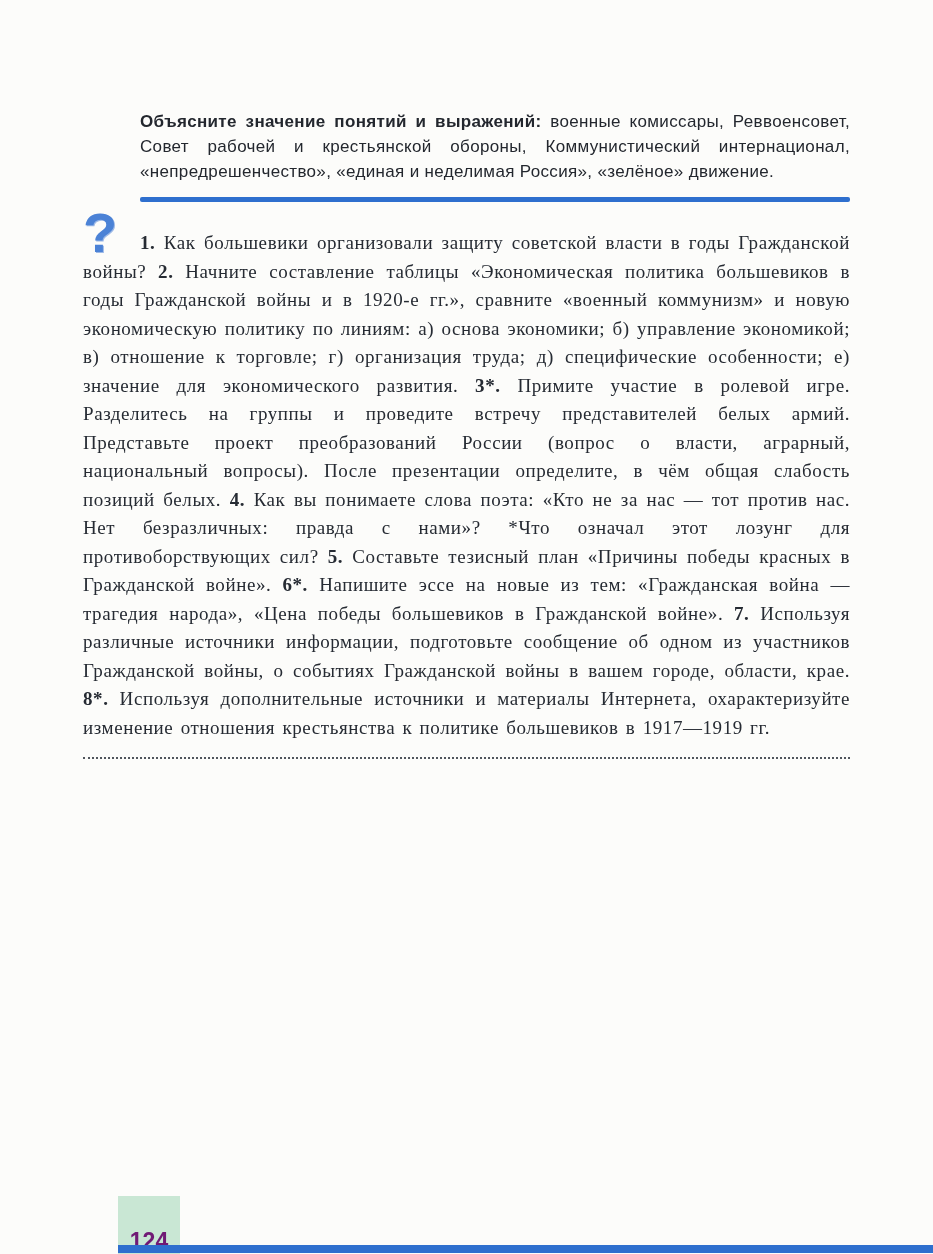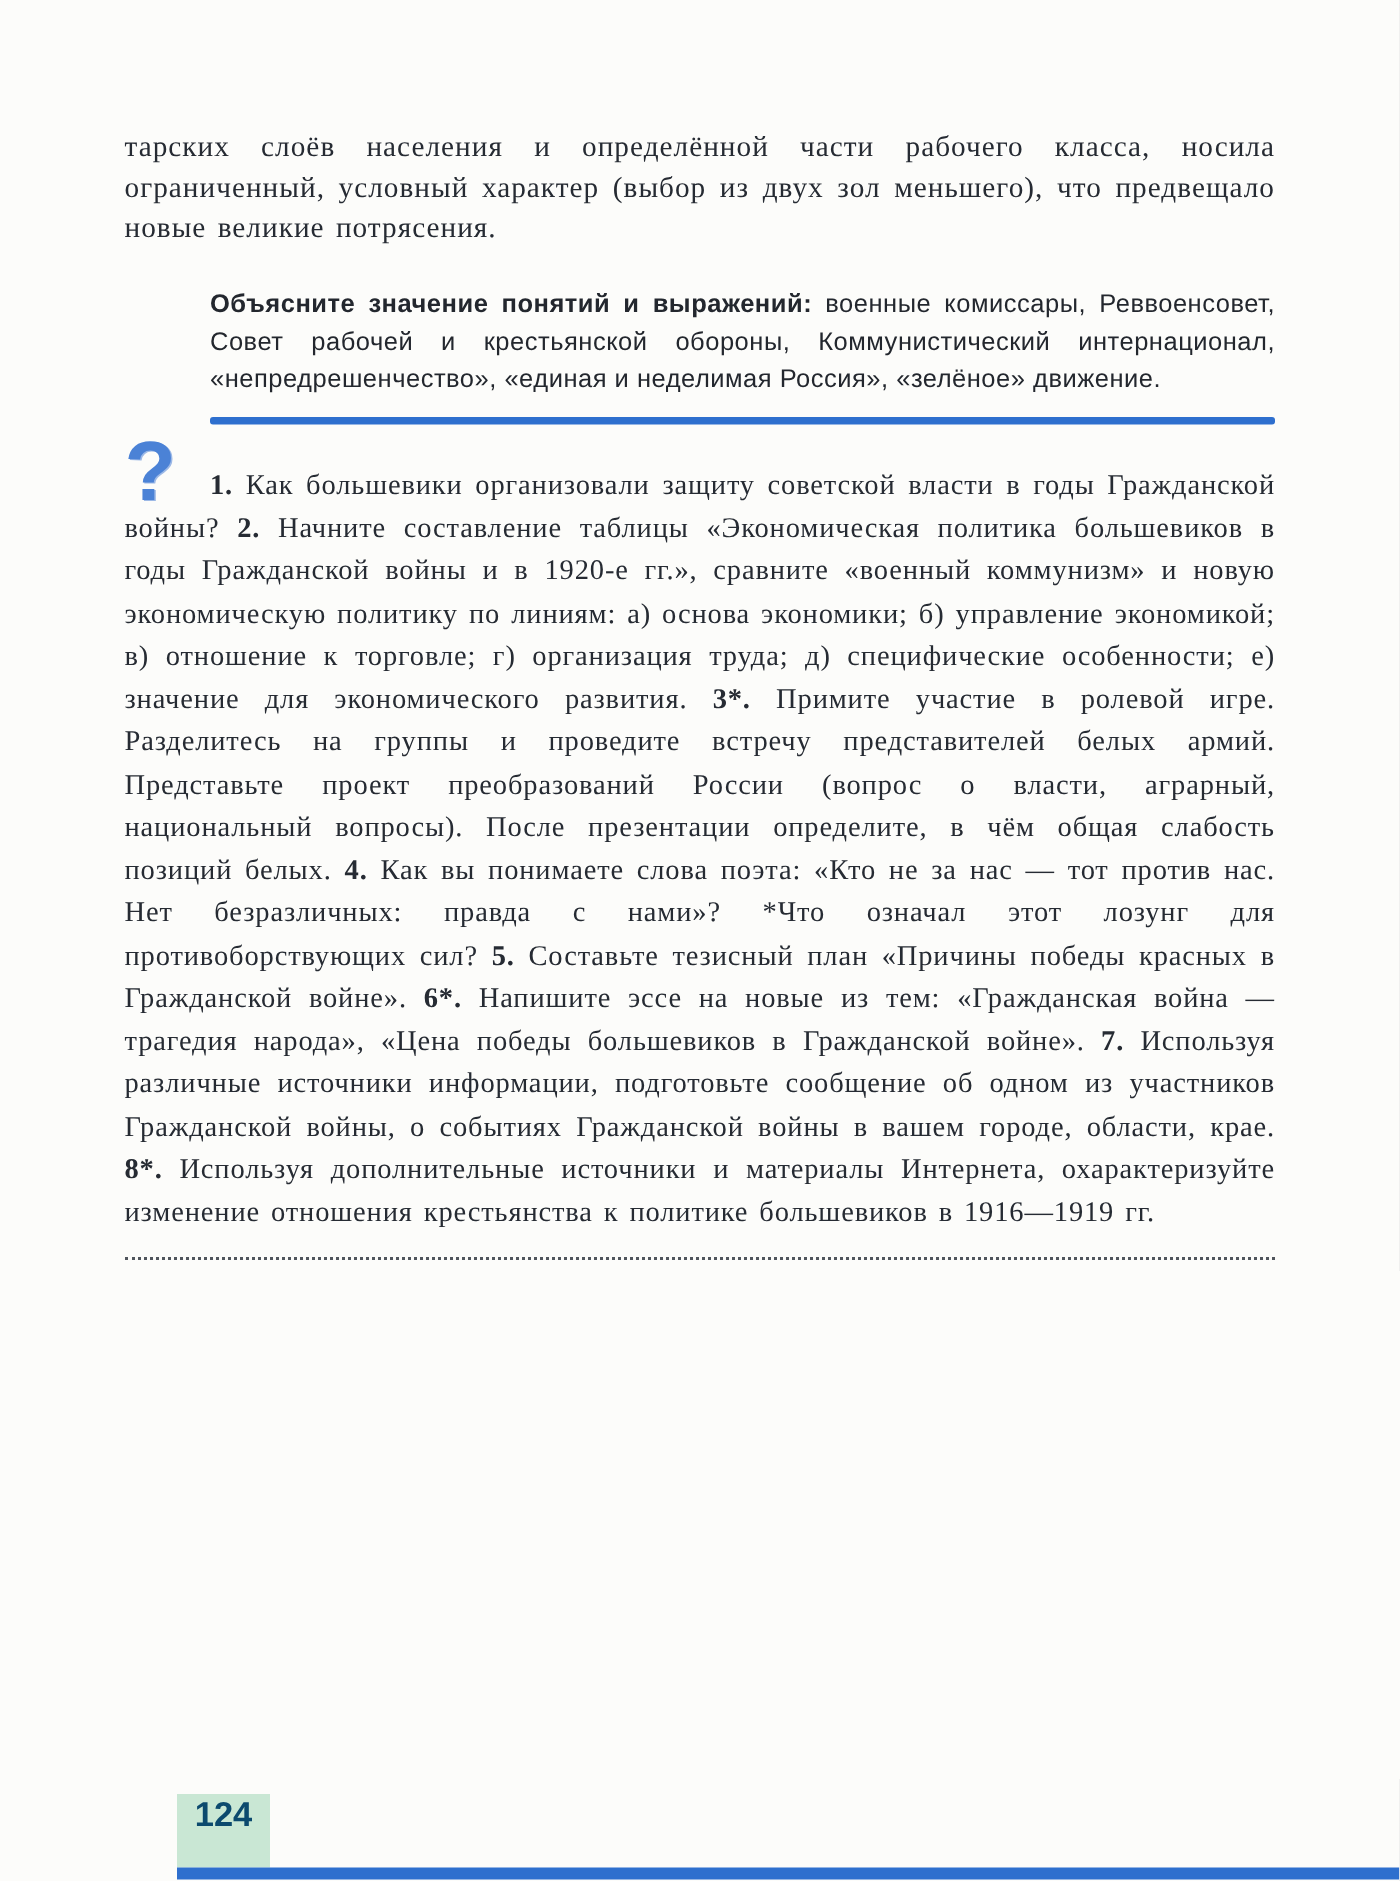--- a/index.html
+++ b/index.html
@@ -80,46 +80,45 @@
   .dotted-rule {
     margin-top: 15px;
     height: 0;
     border-bottom: 2.5px dotted #50555c;
   }
   .pagenum-box {
     position: absolute;
     left: 118px;
     top: 1196px;
     width: 62px;
-    height: 49px;
+    height: 59px;
     background: #c9e7d4;
     display: flex;
-    align-items: flex-start;
+    align-items: flex-end;
     justify-content: center;
     font-family: "Liberation Sans", sans-serif;
     font-weight: bold;
     font-size: 23px;
-    color: #0c4a6e;
+    color: #701a75;
   }
   .bottom-line {
     position: absolute;
     left: 118px;
     right: 0;
     top: 1245px;
     height: 8px;
     background: #2e6fce;
   }
 </style>
 </head>
 <body>
 
 <div class="page">
   <div class="content">
 
-    <p class="body-text">тарских слоёв населения и определённой части рабочего класса, носила ограниченный, условный характер (выбор из двух зол меньшего), что предвещало новые великие потрясения.</p>
 
     <div class="task-block">
       <b>Объясните значение понятий и выражений:</b>
       <span>военные комиссары, Реввоенсовет, Совет рабочей и крестьянской обороны, Коммунистический интернационал, «непредрешенчество», «единая и неделимая Россия», «зелёное» движение.</span>
     </div>
 
     <div class="section-rule"></div>
 
     <div class="questions-wrap">
       <span class="qmark">?</span>
@@ -132,21 +131,21 @@
         <span>Примите участие в ролевой игре. Разделитесь на группы и проведите встречу представителей белых армий. Представьте проект преобразований России (вопрос о власти, аграрный, национальный вопросы). После презентации определите, в чём общая слабость позиций белых.</span>
         <b>4.</b>
         <span>Как вы понимаете слова поэта: «Кто не за нас — тот против нас. Нет безразличных: правда с нами»? *Что означал этот лозунг для противоборствующих сил?</span>
         <b>5.</b>
         <span>Составьте тезисный план «Причины победы красных в Гражданской войне».</span>
         <b>6*.</b>
         <span>Напишите эссе на новые из тем: «Гражданская война — трагедия народа», «Цена победы большевиков в Гражданской войне».</span>
         <b>7.</b>
         <span>Используя различные источники информации, подготовьте сообщение об одном из участников Гражданской войны, о событиях Гражданской войны в вашем городе, области, крае.</span>
         <b>8*.</b>
-        <span>Используя дополнительные источники и материалы Интернета, охарактеризуйте изменение отношения крестьянства к политике большевиков в 1916—1919 гг.</span>
+        <span>Используя дополнительные источники и материалы Интернета, охарактеризуйте изменение отношения крестьянства к политике большевиков в 1917—1919 гг.</span>
       </p>
     </div>
 
     <div class="dotted-rule"></div>
 
   </div>
 
   <div class="pagenum-box">
     <span>124</span>
   </div>

